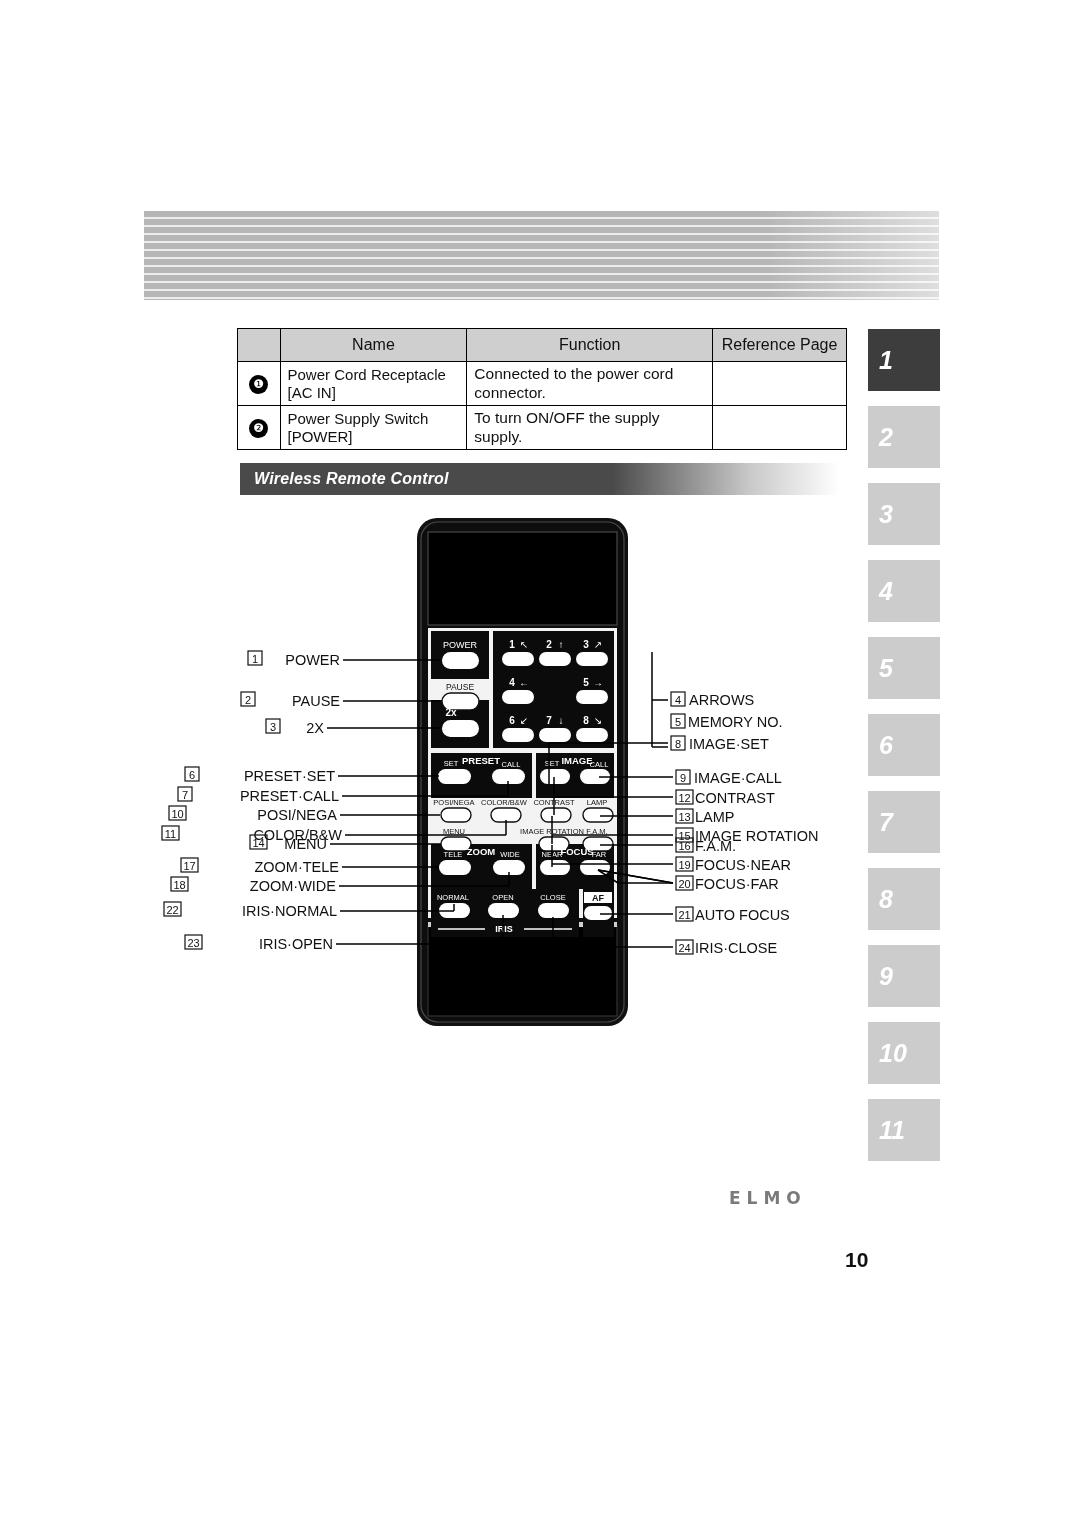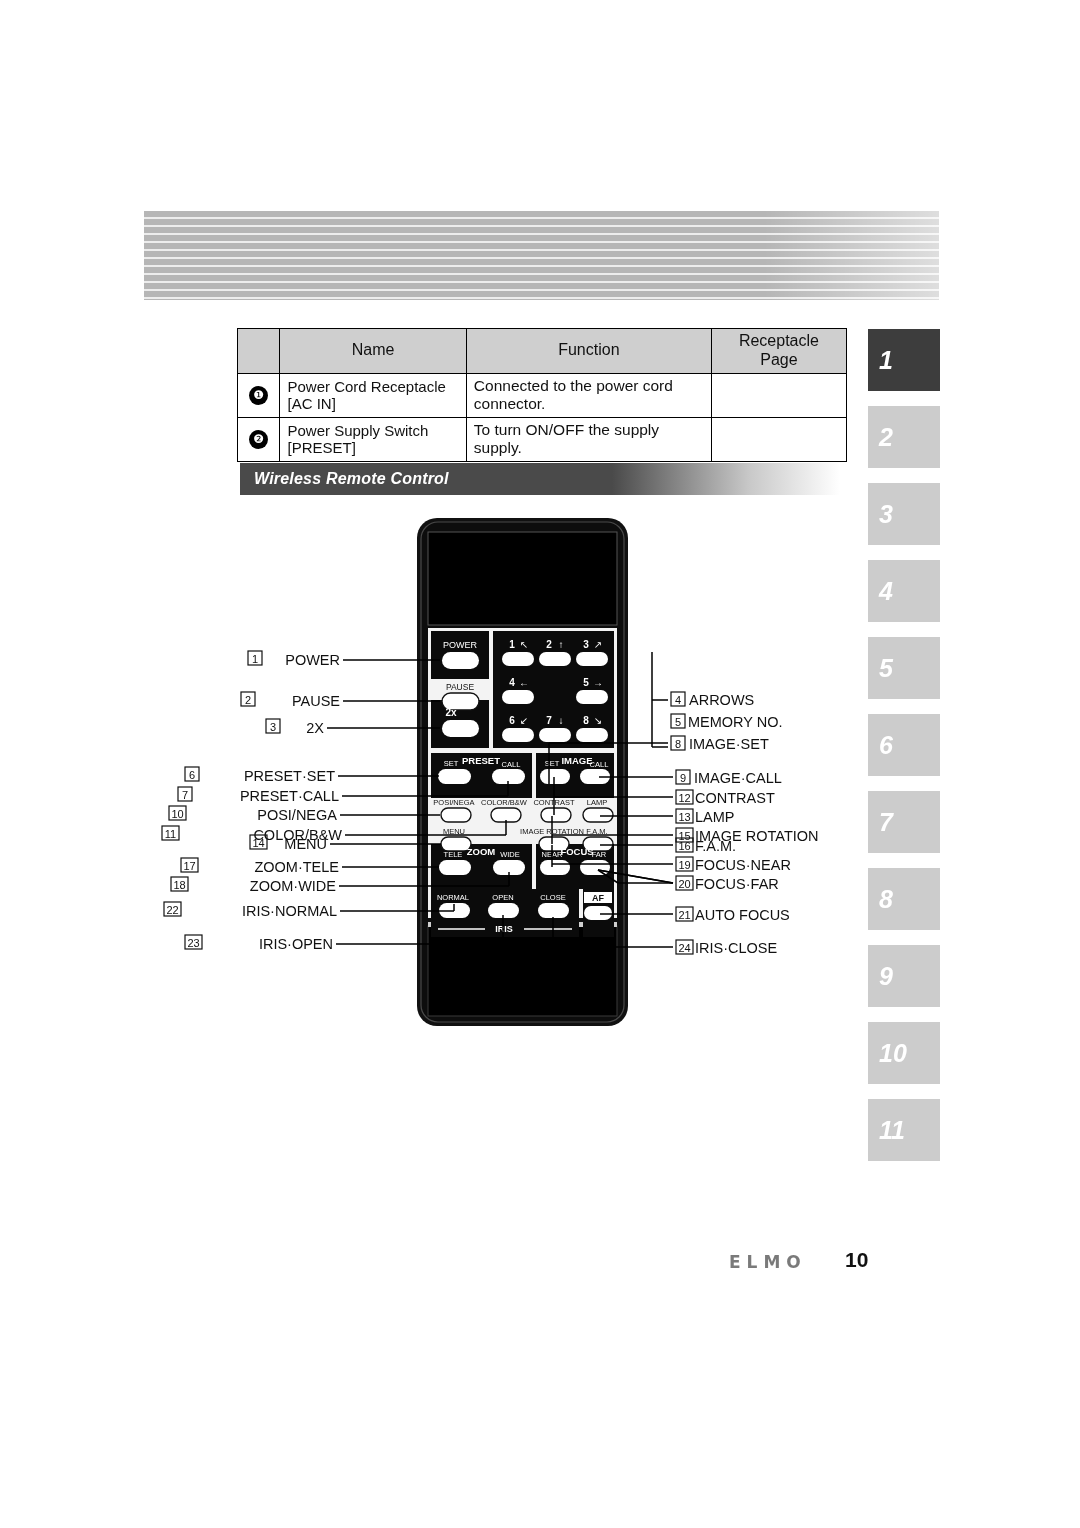--- a/index.html
+++ b/index.html
@@ -120,21 +120,21 @@
     align-items: center;
     padding-left: 11px;
     box-sizing: border-box;
   }
   .tab.active { background: #3d3d3d; }
 
   
   #footer-logo {
     position: absolute;
     left: 729px;
-    top: 1252px;
+    top: 1188px;
     font-size: 17px;
     font-weight: bold;
     letter-spacing: 6px;
     color: #7a7a7a;
     font-family: "DejaVu Sans", sans-serif;
   }
   #footer-page {
     position: absolute;
     left: 845px;
     top: 1248px;
@@ -157,42 +157,42 @@
 <body>
 
 <div id="stripe-band"></div>
 
 <table id="spec-table">
   <thead>
     <tr>
       <td class="col-num"></td>
       <td class="col-name">Name</td>
       <td class="col-func">Function</td>
-      <td class="col-ref">Receptacle Page</td>
+      <td class="col-ref">Reference Page</td>
     </tr>
   </thead>
   <tbody>
     <tr class="row-body">
       <td class="col-num">
         <span class="numbadge">❶</span>
       </td>
       <td class="col-name name-cell">
         <span class="l1">Power Cord Receptacle</span>
         <span class="l2">[AC IN]</span>
       </td>
       <td class="col-func">Connected to the power cord connector.</td>
       <td class="col-ref"></td>
     </tr>
     <tr class="row-body">
       <td class="col-num">
         <span class="numbadge">❷</span>
       </td>
       <td class="col-name name-cell">
         <span class="l1">Power Supply Switch</span>
-        <span class="l2">[PRESET]</span>
+        <span class="l2">[POWER]</span>
       </td>
       <td class="col-func">To turn ON/OFF the supply supply.</td>
       <td class="col-ref"></td>
     </tr>
   </tbody>
 </table>
 
 <div id="section-bar">
   <div id="section-bar-text">Wireless Remote Control</div>
 </div>

